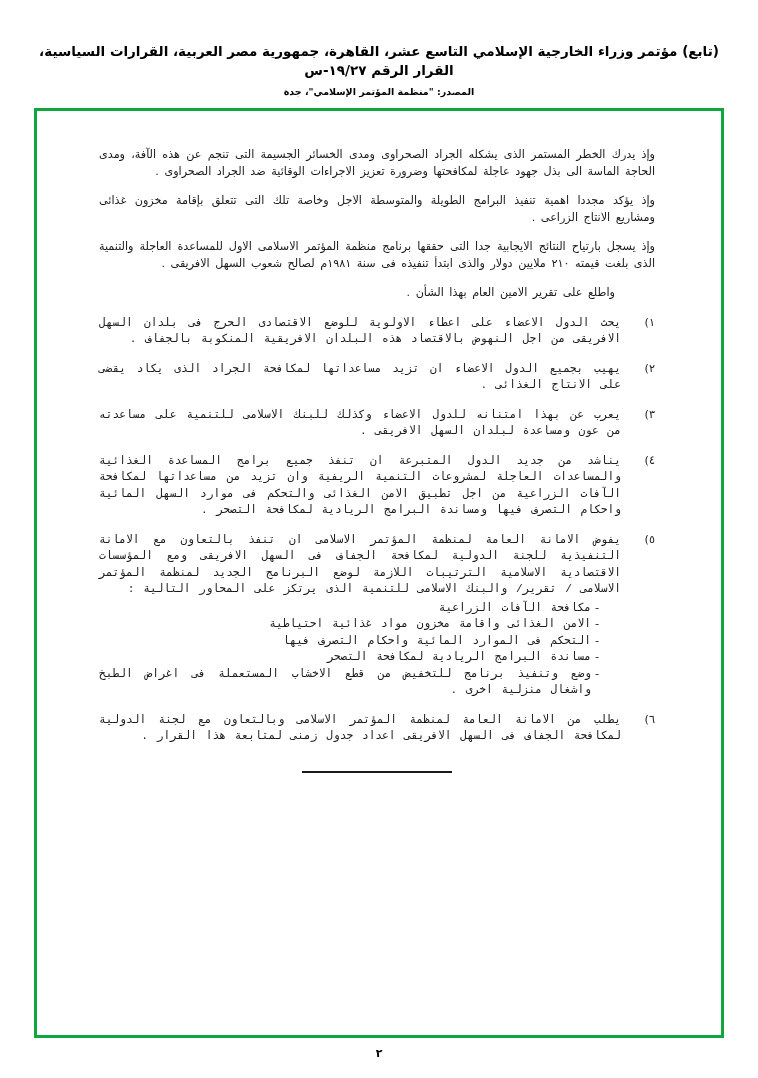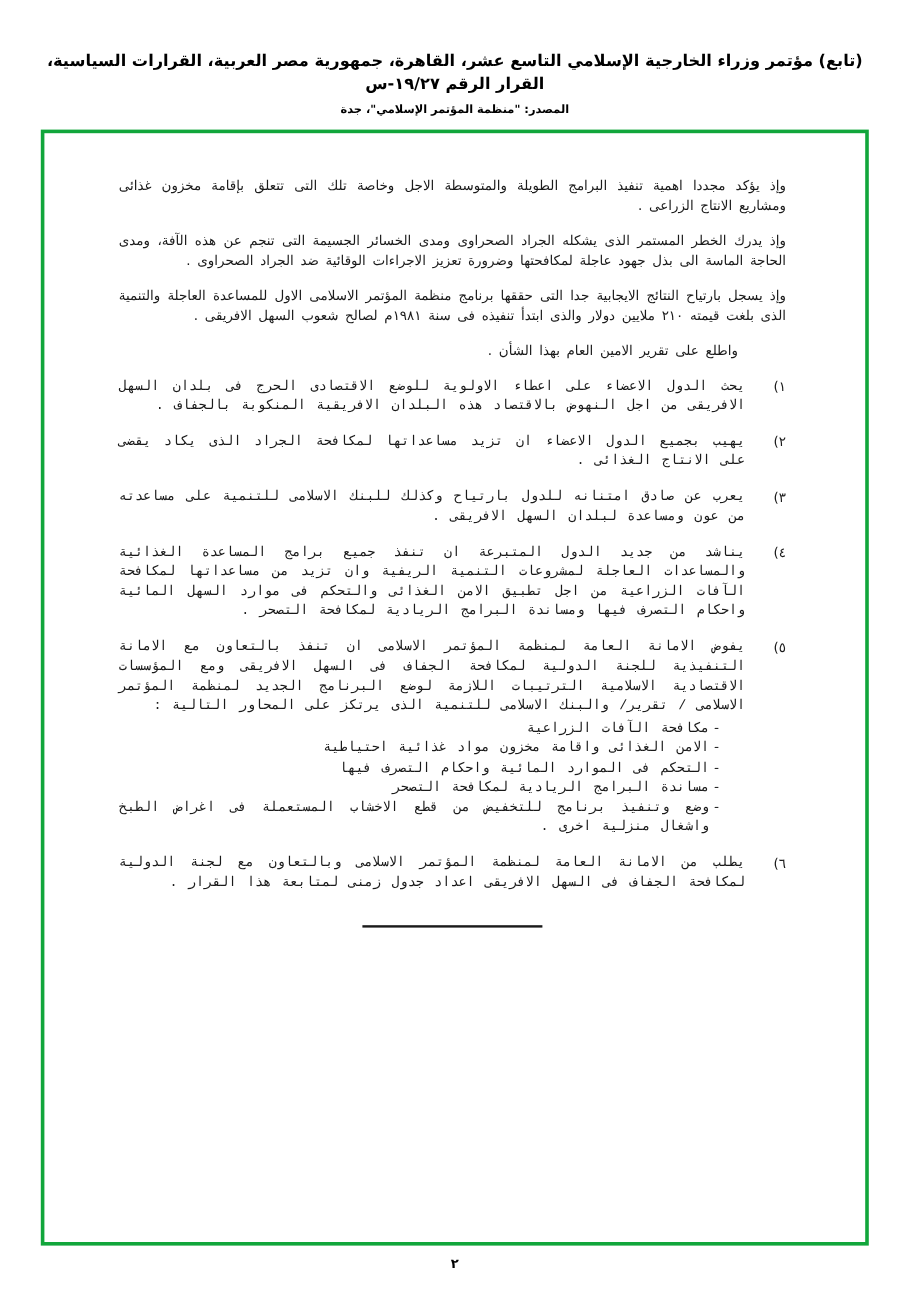--- a/index.html
+++ b/index.html
@@ -168,25 +168,25 @@
     <div class="header-title">(تابع) مؤتمر وزراء الخارجية الإسلامي التاسع عشر، القاهرة، جمهورية مصر العربية، القرارات السياسية، القرار الرقم ١٩/٢٧-س</div>
     <div class="header-source">المصدر: "منظمة المؤتمر الإسلامي"، جدة</div>
   </div>
 
   <div class="frame">
     <div class="frame-inner">
 
       <div class="body-text">
 
         <div class="para">
+          <p>وإذ يدرك الخطر المستمر الذى يشكله الجراد الصحراوى ومدى الخسائر الجسيمة التى تنجم عن هذه الآفة، ومدى الحاجة الماسة الى بذل جهود عاجلة لمكافحتها وضرورة تعزيز الاجراءات الوقائية ضد الجراد الصحراوى .</p>
+        </div>
+
+        <div class="para">
           <p>وإذ يؤكد مجددا اهمية تنفيذ البرامج الطويلة والمتوسطة الاجل وخاصة تلك التى تتعلق بإقامة مخزون غذائى ومشاريع الانتاج الزراعى .</p>
-        </div>
-
-        <div class="para">
-          <p>وإذ يدرك الخطر المستمر الذى يشكله الجراد الصحراوى ومدى الخسائر الجسيمة التى تنجم عن هذه الآفة، ومدى الحاجة الماسة الى بذل جهود عاجلة لمكافحتها وضرورة تعزيز الاجراءات الوقائية ضد الجراد الصحراوى .</p>
         </div>
 
         <div class="para">
           <p>وإذ يسجل بارتياح النتائج الايجابية جدا التى حققها برنامج منظمة المؤتمر الاسلامى الاول للمساعدة العاجلة والتنمية الذى بلغت قيمته ٢١٠ ملايين دولار والذى ابتدأ تنفيذه فى سنة ١٩٨١م لصالح شعوب السهل الافريقى .</p>
         </div>
 
         <div class="para indent-title">
           <p>واطلع على تقرير الامين العام بهذا الشأن .</p>
         </div>
 
@@ -200,21 +200,21 @@
         <div class="item">
           <div class="item-num">٢)</div>
           <div class="item-body">
             <p>يهيب بجميع الدول الاعضاء ان تزيد مساعداتها لمكافحة الجراد الذى يكاد يقضى على الانتاج الغذائى .</p>
           </div>
         </div>
 
         <div class="item">
           <div class="item-num">٣)</div>
           <div class="item-body">
-            <p>يعرب عن صادق امتنانه للدول بارتياح وكذلك للبنك الاسلامى للتنمية على مساعدته من عون ومساعدة لبلدان السهل الافريقى .</p>
+            <p>يعرب عن بهذا امتنانه للدول الاعضاء وكذلك للبنك الاسلامى للتنمية على مساعدته من عون ومساعدة لبلدان السهل الافريقى .</p>
           </div>
         </div>
 
         <div class="item">
           <div class="item-num">٤)</div>
           <div class="item-body">
             <p>يناشد من جديد الدول المتبرعة ان تنفذ جميع برامج المساعدة الغذائية والمساعدات العاجلة لمشروعات التنمية الريفية وان تزيد من مساعداتها لمكافحة الآفات الزراعية من اجل تطبيق الامن الغذائى والتحكم فى موارد السهل المائية واحكام التصرف فيها ومساندة البرامج الريادية لمكافحة التصحر .</p>
           </div>
         </div>
 

